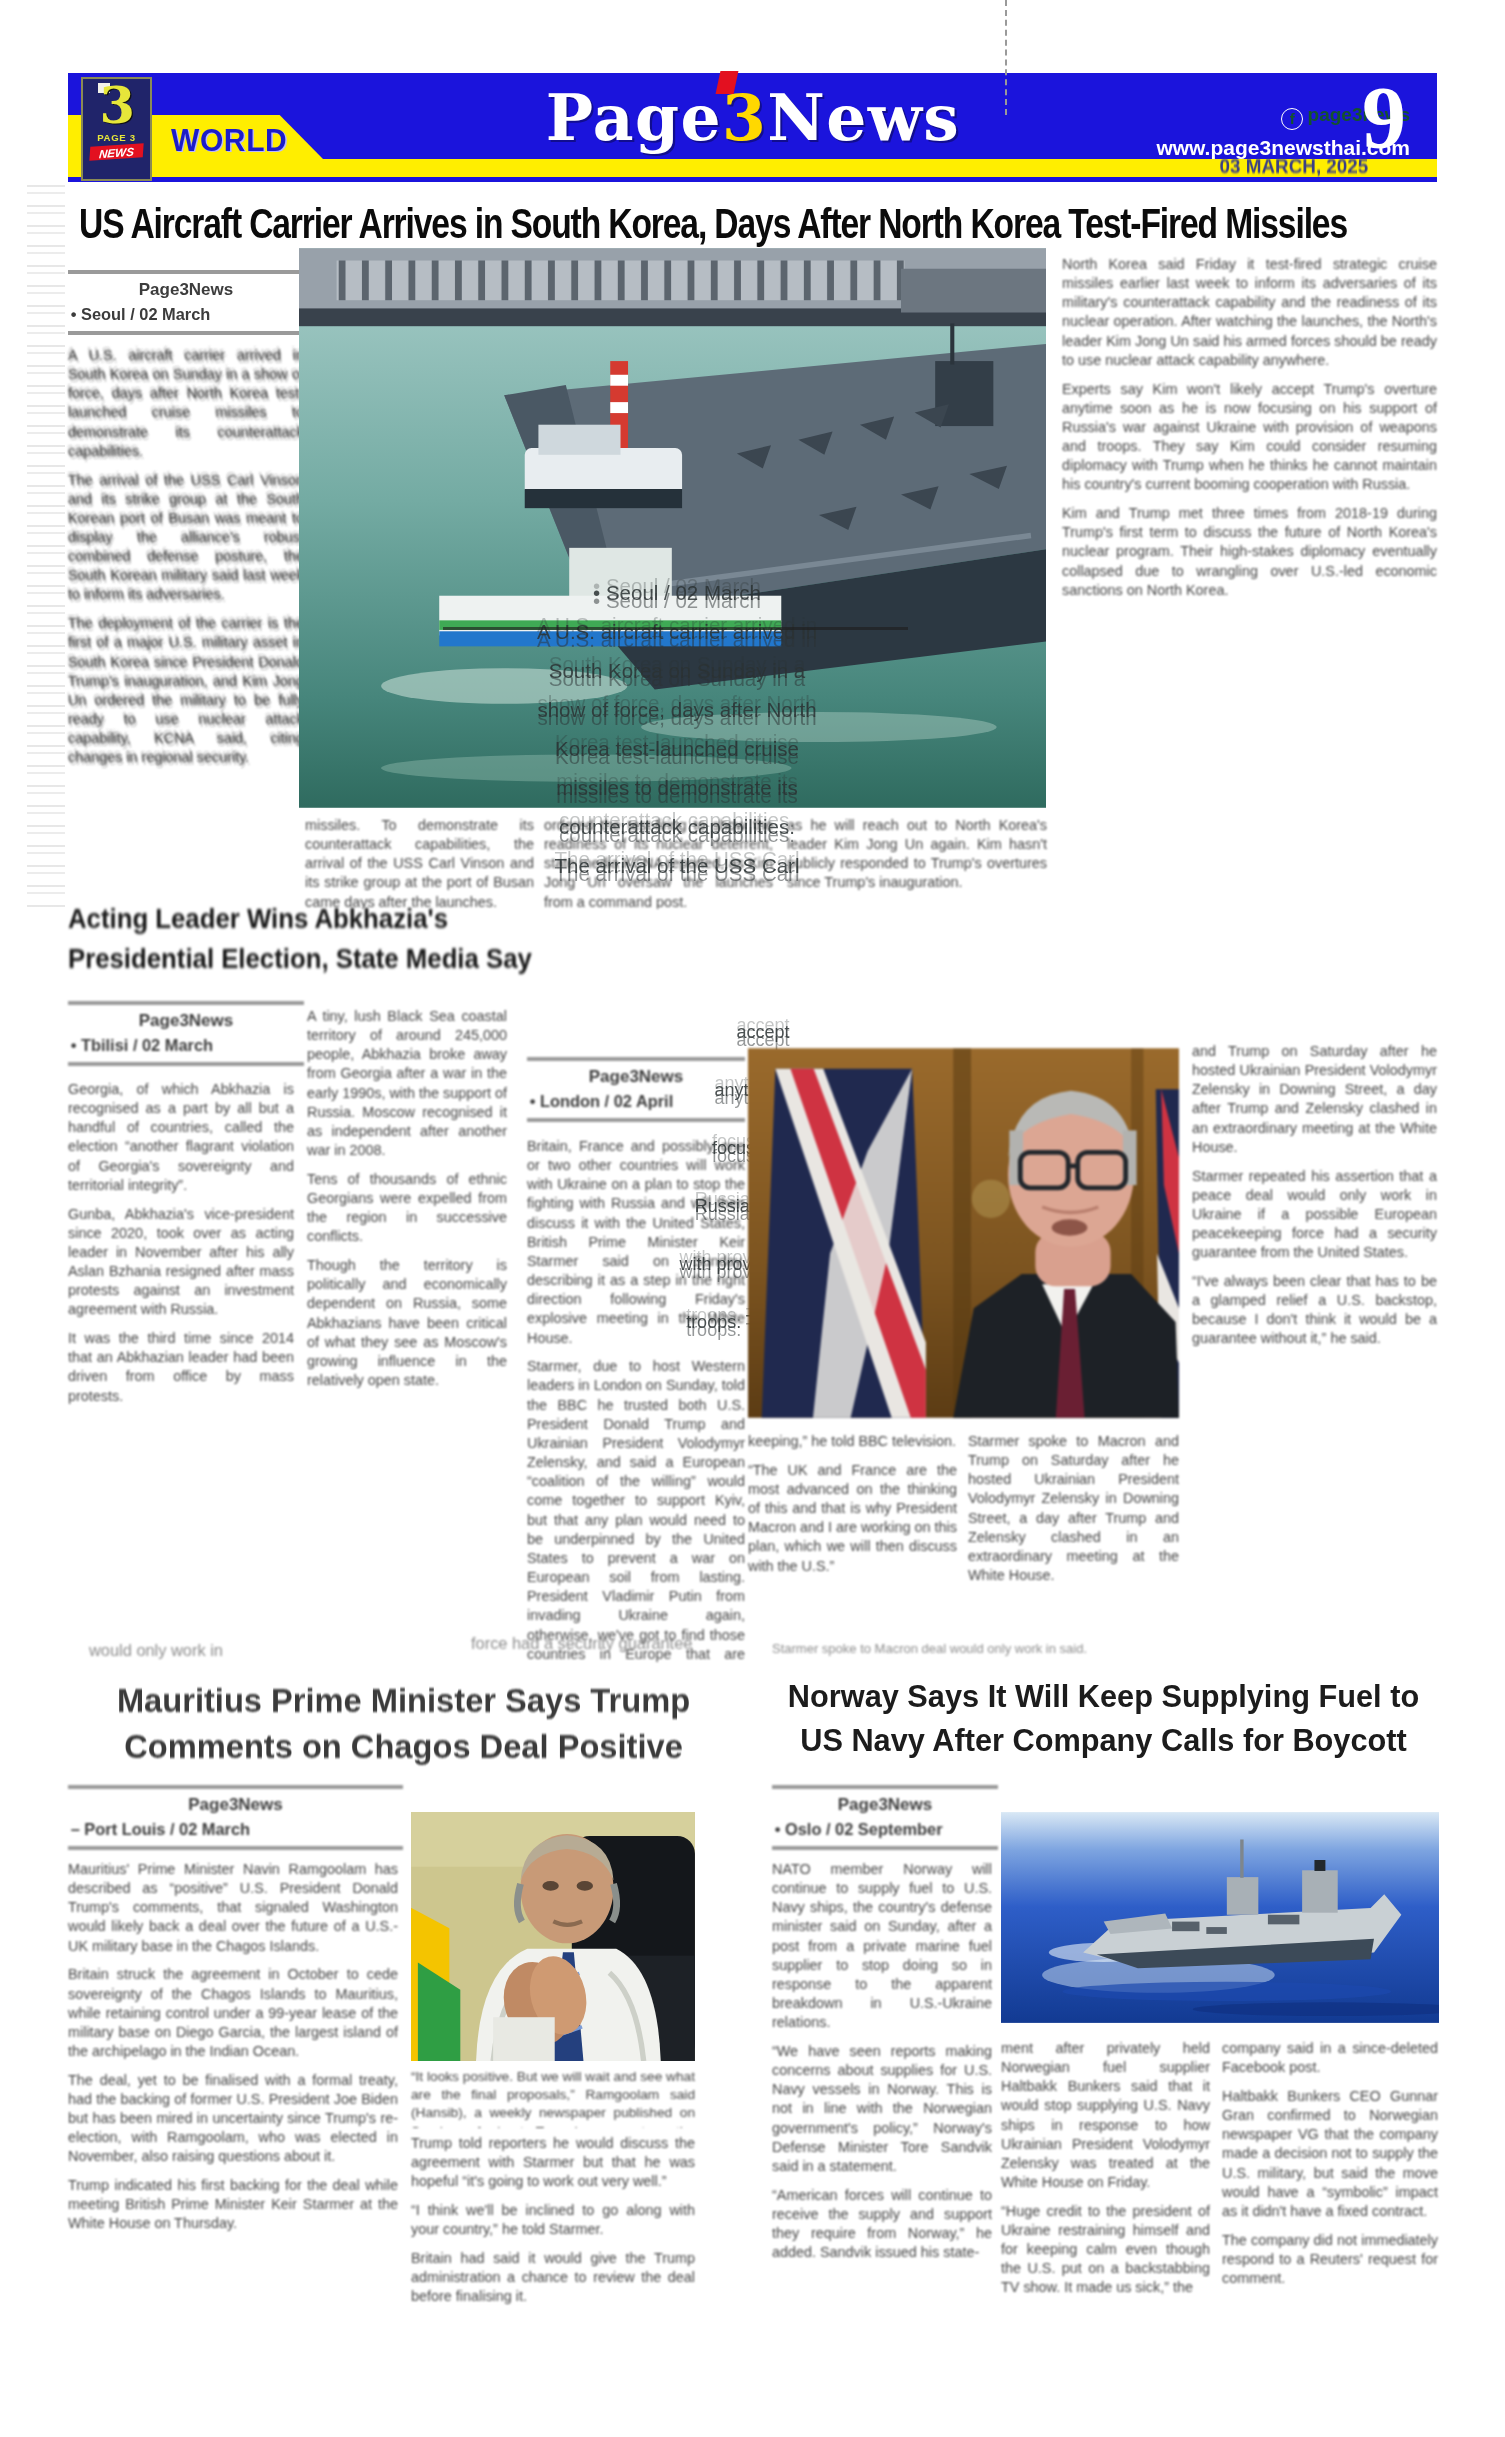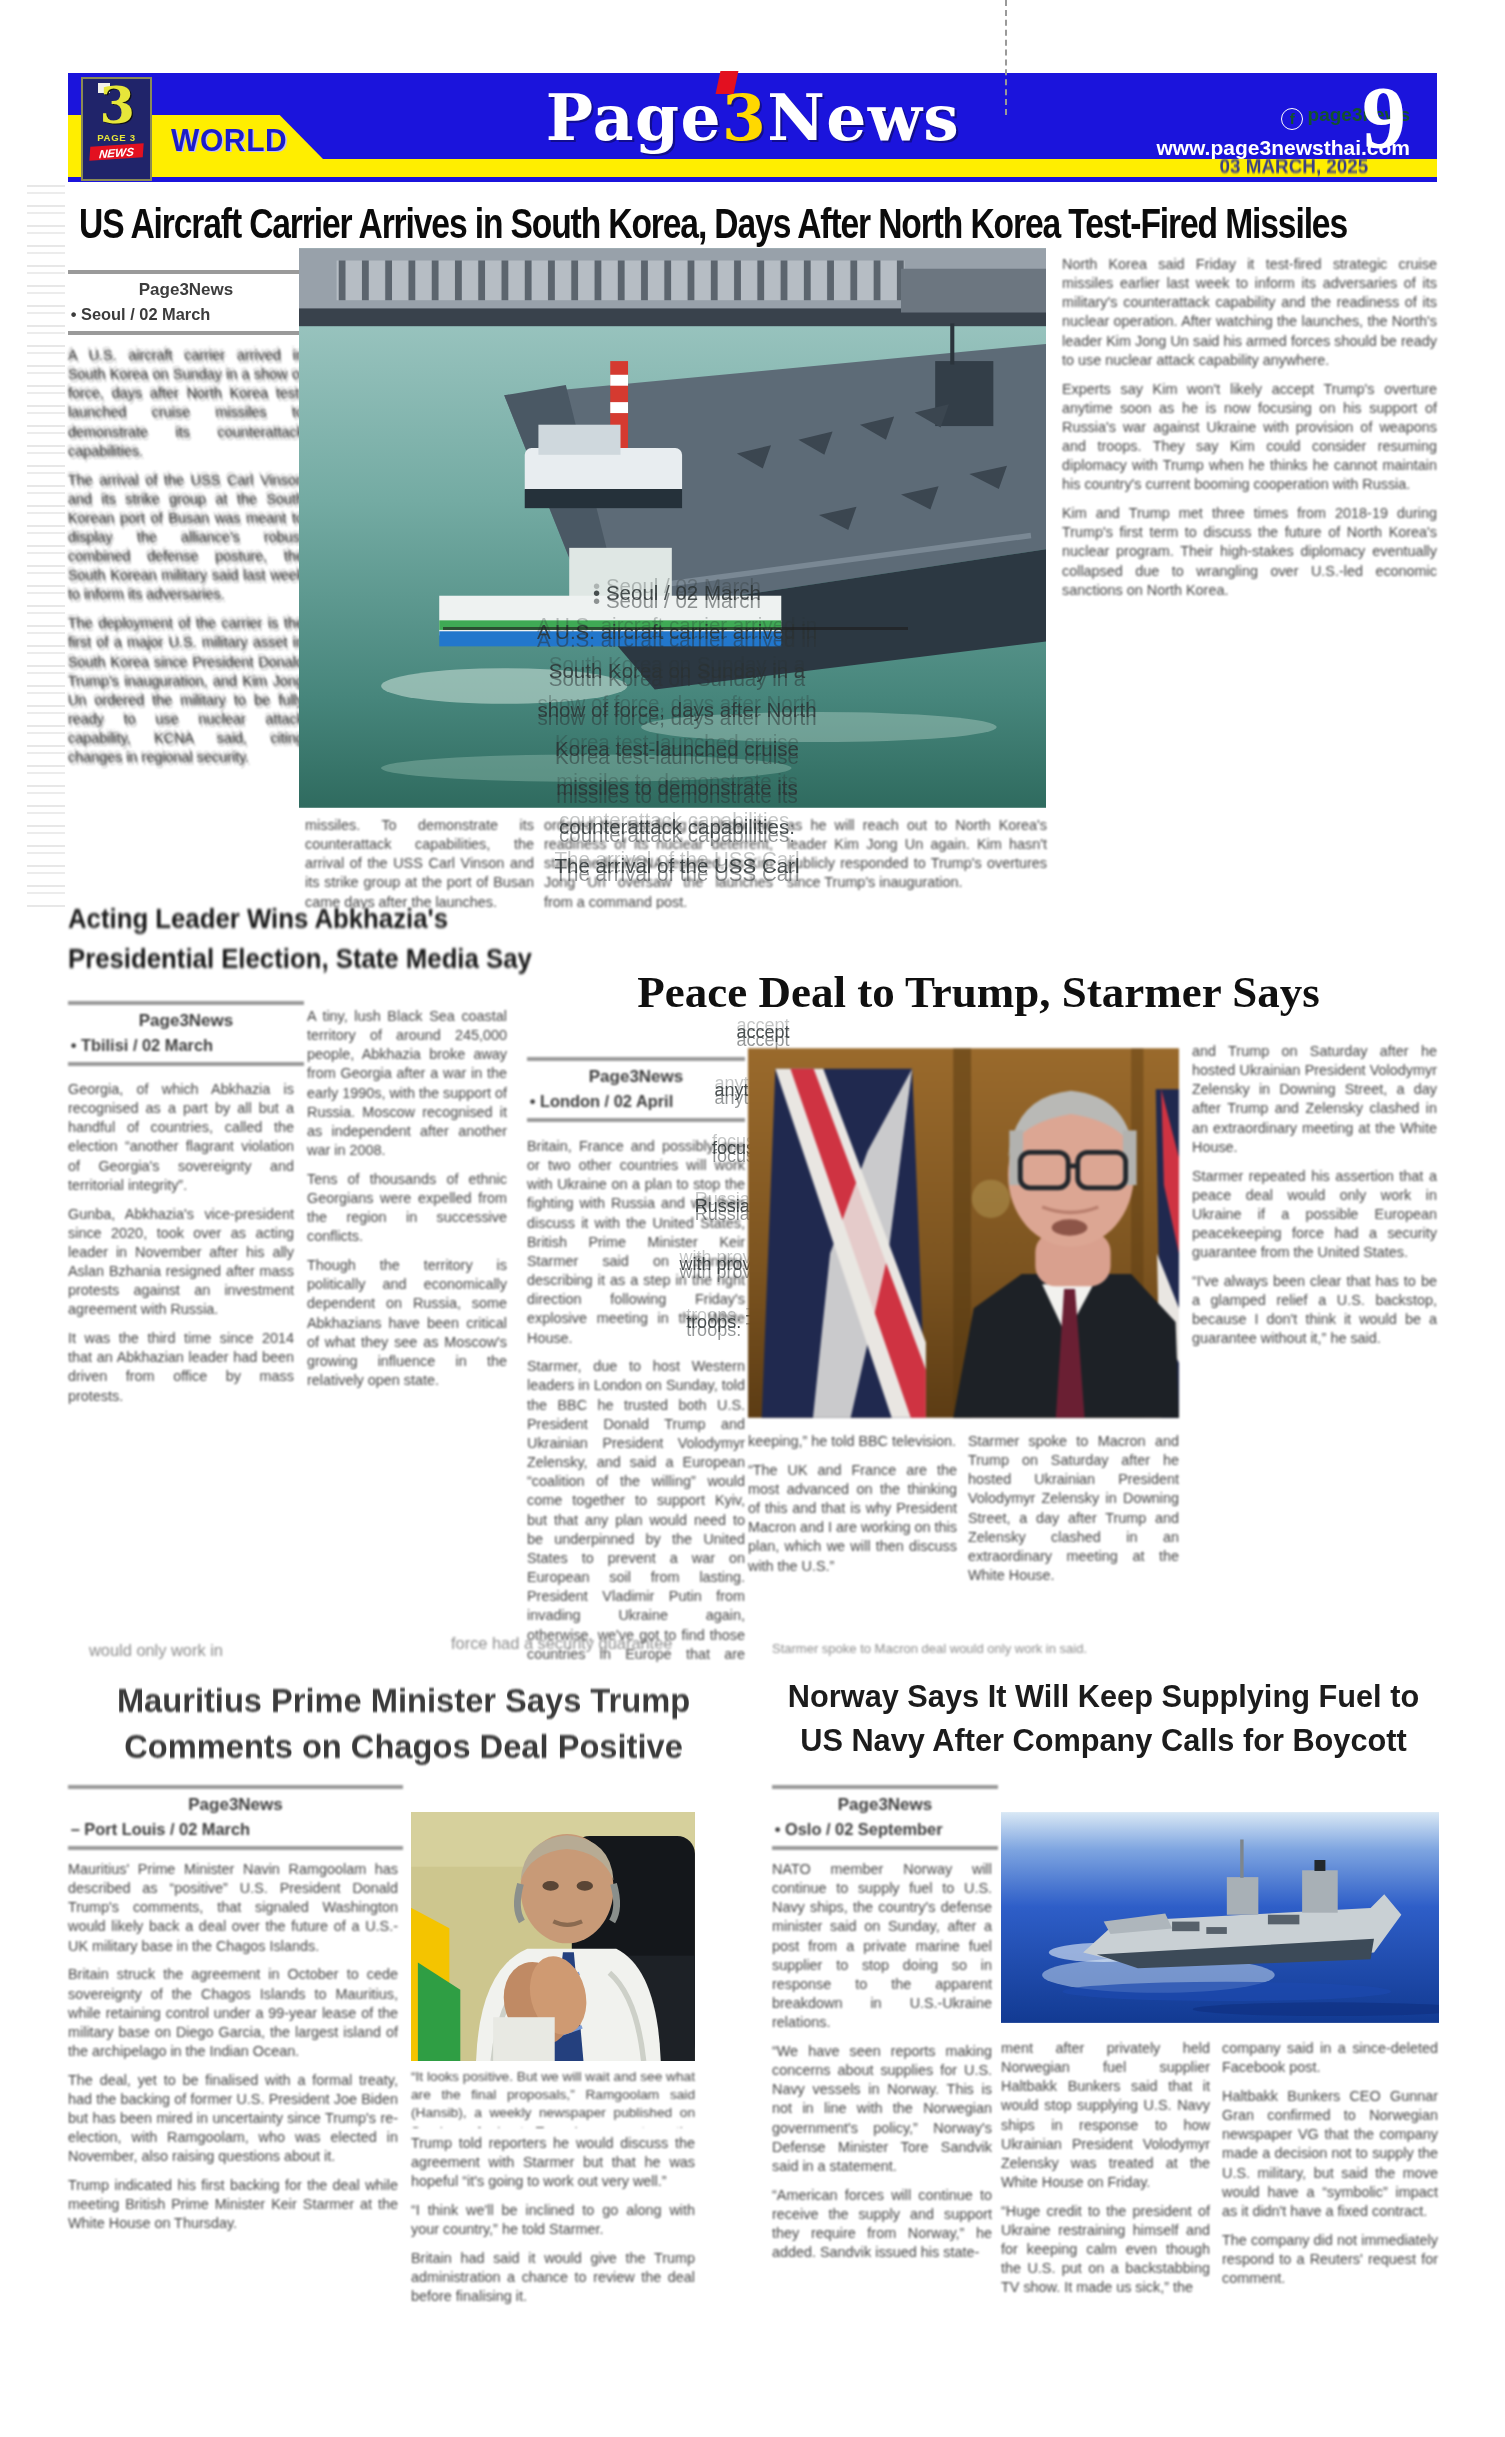--- a/index.html
+++ b/index.html
@@ -229,21 +229,20 @@
       <div class="bp">Georgia, of which Abkhazia is recognised as a part by all but a handful of countries, called the election “another flagrant violation of Georgia's sovereignty and territorial integrity”.</div>
       <div class="bp">Gunba, Abkhazia's vice-president since 2020, took over as acting leader in November after his ally Aslan Bzhania resigned after mass protests against an investment agreement with Russia.</div>
       <div class="bp">It was the third time since 2014 that an Abkhazian leader had been driven from office by mass protests.</div>
     </div>
   <div class="gcol" style="left:307px;top:1007px;width:200px;height:657px;">
       <div class="bp">A tiny, lush Black Sea coastal territory of around 245,000 people, Abkhazia broke away from Georgia after a war in the early 1990s, with the support of Russia. Moscow recognised it as independent after another war in 2008.</div>
       <div class="bp">Tens of thousands of ethnic Georgians were expelled from the region in successive conflicts.</div>
       <div class="bp">Though the territory is politically and economically dependent on Russia, some Abkhazians have been critical of what they see as Moscow's growing influence in the relatively open state.</div>
     </div>
 
-  <div class="h2" style="top:966px;">Peace Deal to Trump, Starmer Says</div>
 
   <div class="byline" style="left:527px;top:1057px;width:218px;filter:blur(0.8px);">
     <div class="brule"></div>
     <div class="bsrc">Page3News</div>
     <div class="bdate">•  London    / 02 April</div>
     <div class="brule2"></div>
   </div>
 
   <div class="ghost ghost-s ghost-under" style="left:640px;top:1023px;width:246px;text-align:center;">
       <div class="bp">accept</div>
@@ -311,21 +310,21 @@
   <div class="gcol" style="left:968px;top:1432px;width:211px;height:229px;">
       <div class="bp">Starmer spoke to Macron and Trump on Saturday after he hosted Ukrainian President Volodymyr Zelensky in Downing Street, a day after Trump and Zelensky clashed in an extraordinary meeting at the White House.</div>
     </div>
   <div class="gcol" style="left:1192px;top:1042px;width:245px;height:619px;">
       <div class="bp">and Trump on Saturday after he hosted Ukrainian President Volodymyr Zelensky in Downing Street, a day after Trump and Zelensky clashed in an extraordinary meeting at the White House.</div>
       <div class="bp">Starmer repeated his assertion that a peace deal would only work in Ukraine if a possible European peacekeeping force had a security guarantee from the United States.</div>
       <div class="bp">“I've always been clear that has to be a glamped relief a U.S. backstop, because I don't think it would be a guarantee without it,” he said.</div>
     </div>
 
   <div class="ghost ghost-faint" style="left:89px;top:1641px;font-size:16.4px;">would only work in</div>
-  <div class="ghost ghost-faint" style="left:451px;top:1634px;font-size:16.4px;">force had a security guarantee</div>
+  <div class="ghost ghost-faint" style="left:471px;top:1634px;font-size:16.4px;">force had a security guarantee</div>
 
   <div class="h3" style="left:75px;top:1681px;">Mauritius Prime Minister Says Trump</div>
   <div class="h3" style="left:75px;top:1727px;">Comments on Chagos Deal Positive</div>
 
   <div class="byline" style="left:68px;top:1785px;width:335px;filter:blur(0.8px);">
     <div class="brule"></div>
     <div class="bsrc">Page3News</div>
     <div class="bdate">–  Port Louis   / 02 March</div>
     <div class="brule2"></div>
   </div>

